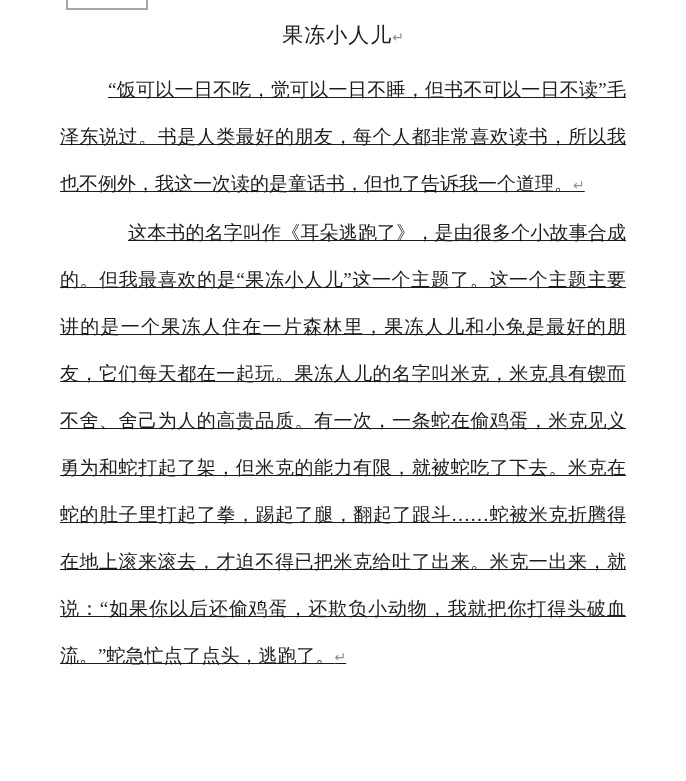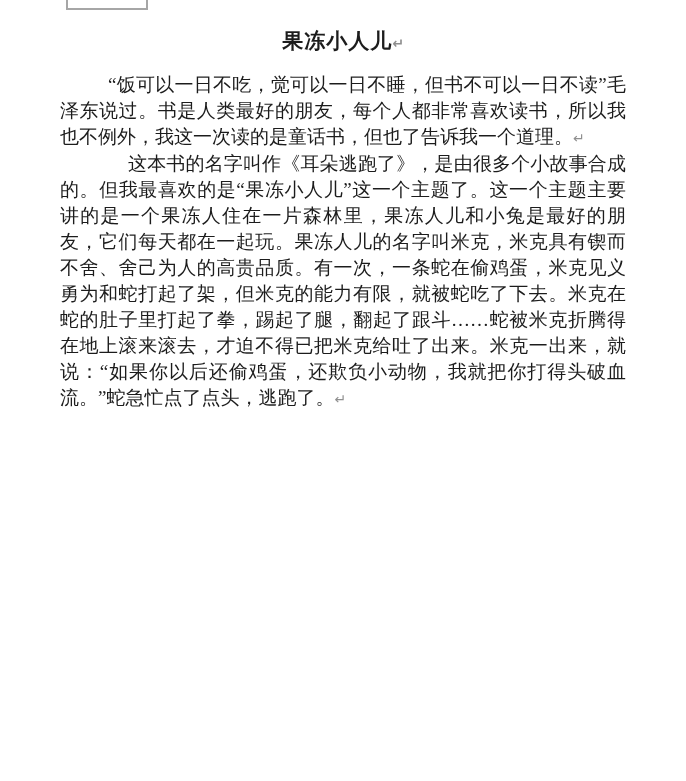--- a/index.html
+++ b/index.html
@@ -19,34 +19,35 @@
   .frame-box {
     position: absolute;
     left: 66px;
     top: -20px;
     width: 78px;
     height: 26px;
     border: 2px solid #a6a6a6;
     background: #ffffff;
   }
   .title {
-    margin: 26px 0 0 0;
+    margin: 20px 0 0 0;
     padding: 0;
     font-size: 21px;
-    font-weight: 700;
+    font-weight: 400;
     line-height: 30px;
     text-align: center;
     letter-spacing: 1px;
   }
   .doc-body {
     width: 566px;
     margin: 14px 16px 0 60px;
     font-size: 19px;
-    line-height: 26px;
+    line-height: 47px;
     text-align: justify;
+    text-decoration: underline;
   }
   p.para {
     margin: 0;
     padding: 0;
   }
   p.indent-2 { text-indent: 48px; }
   p.indent-3 { text-indent: 68px; }
   .pilcrow {
     color: #8f8f8f;
     font-size: 14px;

